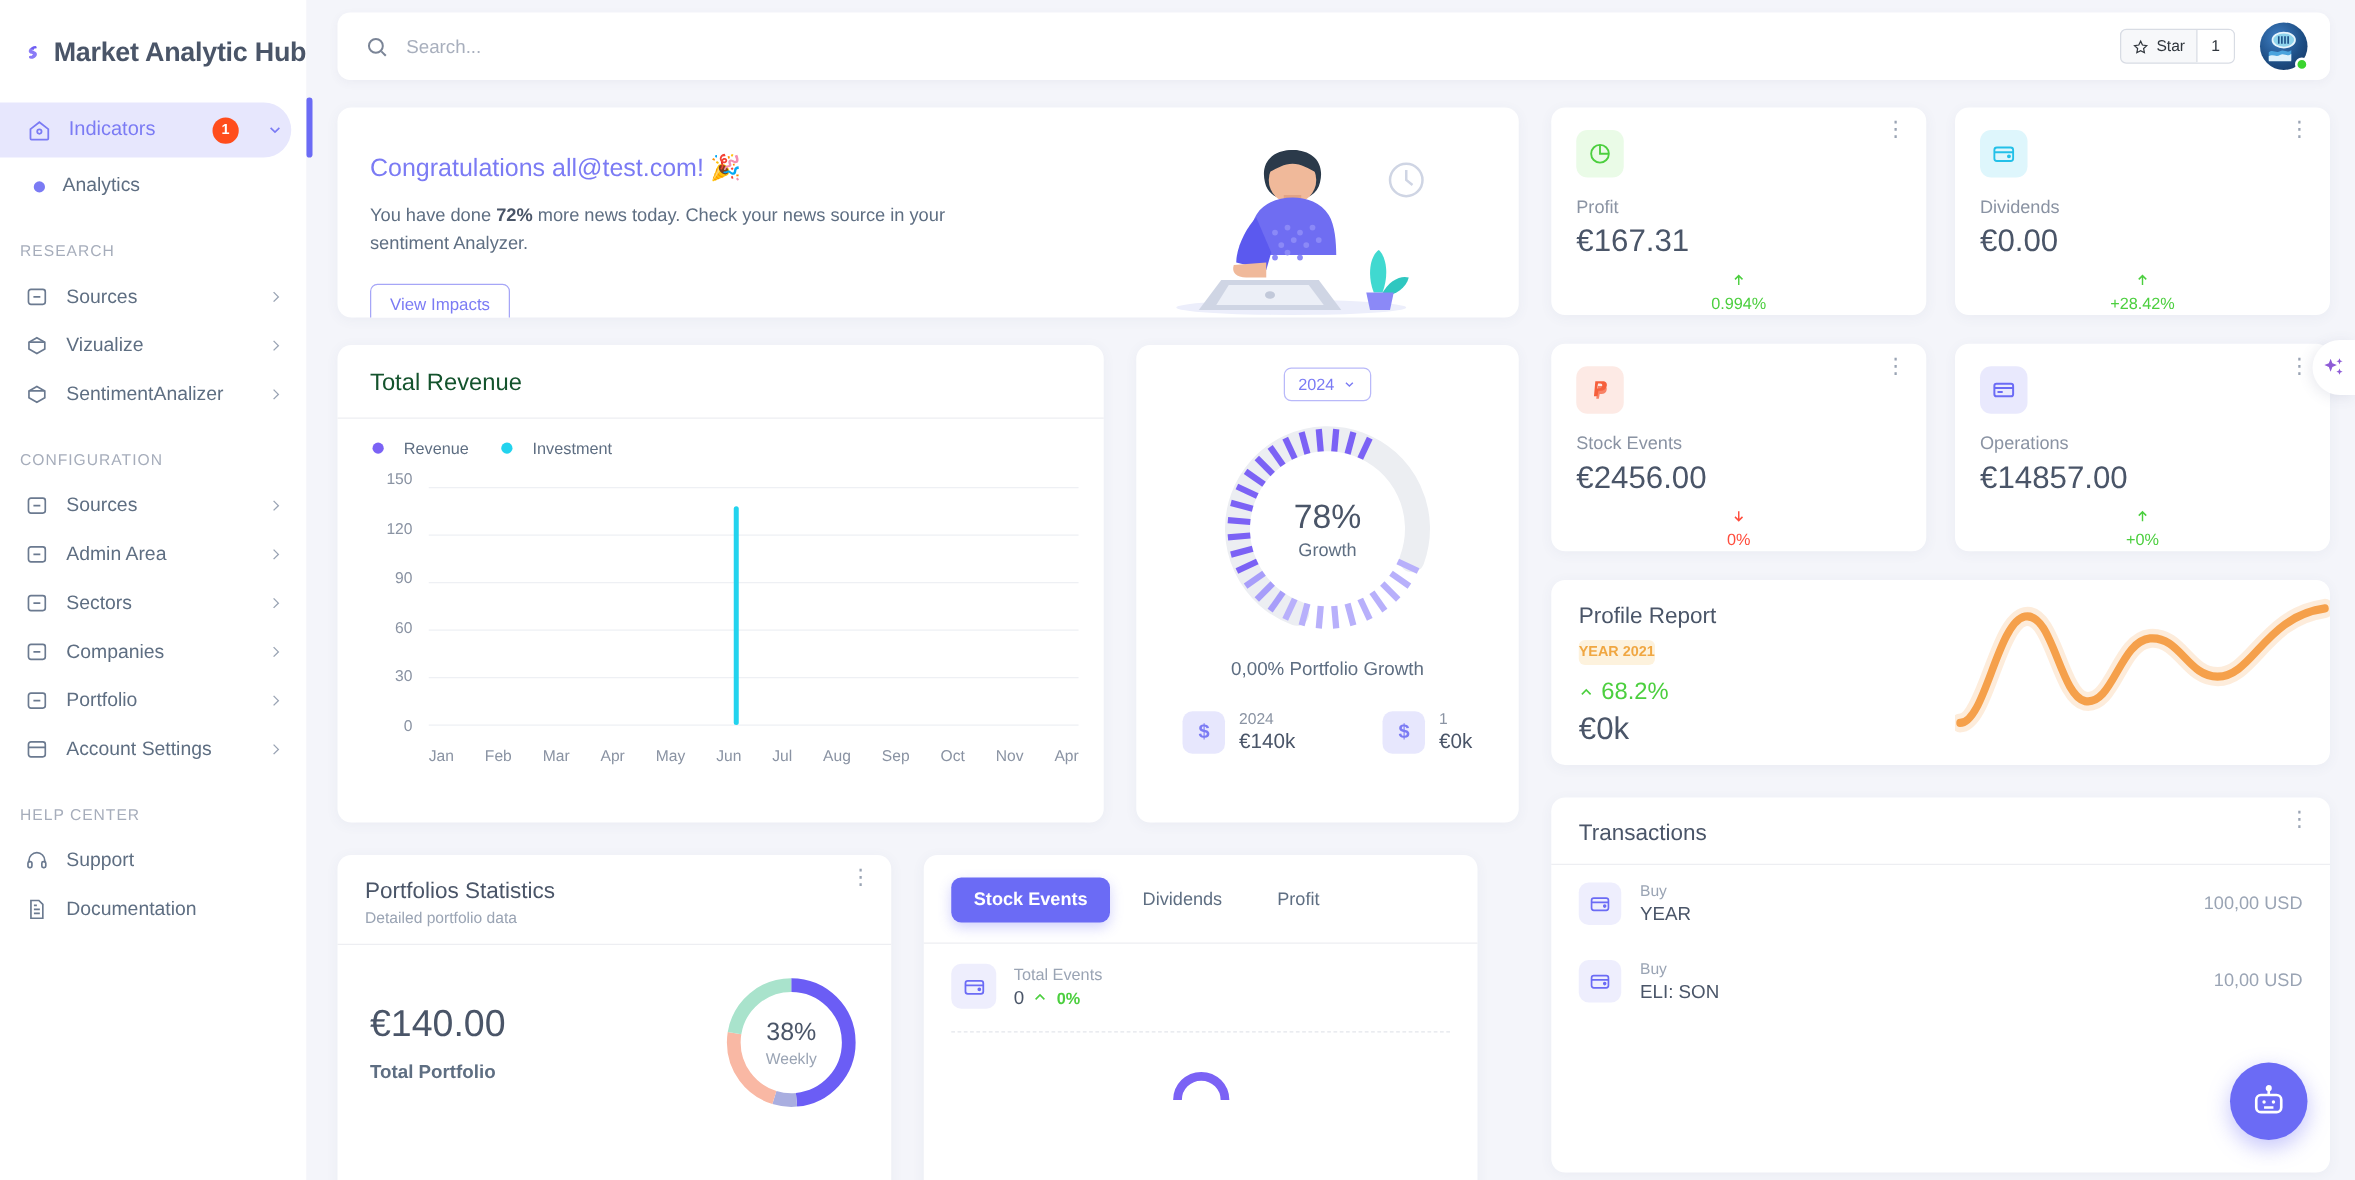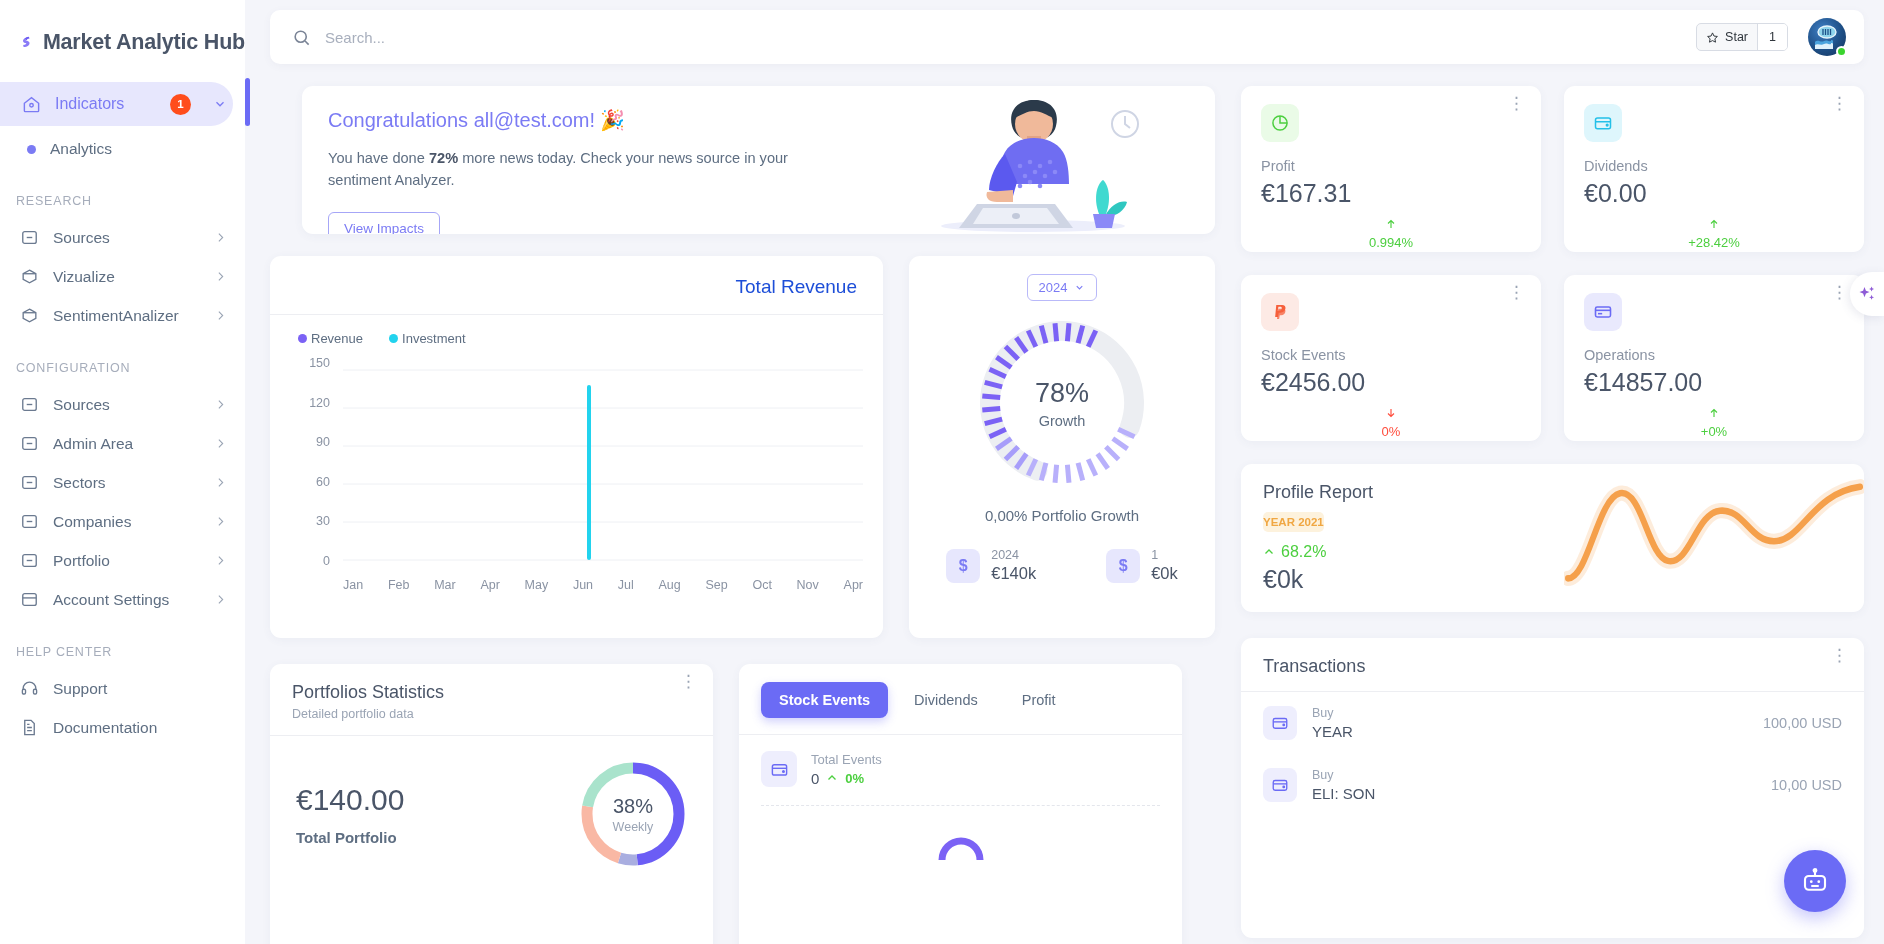--- a/index.html
+++ b/index.html
@@ -87,37 +87,37 @@
   }
 
   
   .grid { display: flex; gap: 26px; margin-top: 22px; }
   .col-left { width: 945px; flex: 0 0 945px; }
   .col-right { flex: 1; }
 
   .card { background: #fff; border-radius: 11px; box-shadow: 0 2px 10px rgba(80,90,130,0.055); }
 
   
-  .congrats { height: 148px; padding: 22px 26px; position: relative; overflow: hidden; margin-left: 32px; }
+  .congrats { height: 168px; padding: 36px 26px; position: relative; overflow: hidden; }
   .congrats h3 { font-size: 20px; color: #7b7bf4; font-weight: normal; margin-bottom: 16px; }
   .congrats p { font-size: 14.6px; color: #5e6e82; line-height: 1.5; max-width: 470px; }
   .congrats p b { color: #4a5568; font-weight: bold; }
   .view-btn {
     margin-top: 20px; display: inline-block; border: 1px solid #a6a6f7;
     color: #7b7bf4; background: #fff; border-radius: 6px;
     padding: 8px 15px; font-size: 13.5px; cursor: pointer; font-family: "Liberation Sans", sans-serif;
   }
   .congrats-art { position: absolute; right: 28px; bottom: 0; width: 270px; height: 160px; }
 
   
   .revenue-row { display: flex; gap: 0; margin-top: 22px; }
   .revenue-card { width: 613px; flex: 0 0 613px; height: 382px; padding: 0; }
-  .revenue-head { padding: 20px 26px 16px; font-size: 19px; color: #1d4ed8; border-bottom: 1px solid #edeef2; text-align: right; }
+  .revenue-head { padding: 20px 26px 16px; font-size: 19px; color: #14532d; border-bottom: 1px solid #edeef2; }
   .legend { display: flex; gap: 26px; padding: 16px 0 0 28px; }
-  .legend-item { display: flex; align-items: center; gap: 4px; font-size: 13px; color: #5e6e82; }
+  .legend-item { display: flex; align-items: center; gap: 16px; font-size: 13px; color: #5e6e82; }
   .legend-dot { width: 9px; height: 9px; border-radius: 50%; }
   .chart-area { position: relative; margin: 10px 20px 0 28px; height: 250px; }
 
   .gauge-card { flex: 1; margin-left: 26px; height: 382px; padding: 18px 22px; display: flex; flex-direction: column; align-items: center; }
   .year-select {
     border: 1px solid #b9b9f9; color: #7b7bf4; background: #fff;
     border-radius: 6px; padding: 5px 11px; font-size: 13px; display: inline-flex;
     align-items: center; gap: 7px; cursor: pointer; font-family: "Liberation Sans", sans-serif;
   }
   .gauge-wrap { position: relative; width: 176px; height: 176px; margin-top: 14px; }
@@ -140,21 +140,21 @@
   .stat-title { font-size: 14.5px; color: #8a93a3; margin-top: 16px; }
   .stat-value { font-size: 25px; color: #4a5568; margin-top: 5px; }
   .stat-delta { font-size: 13px; margin-top: 10px; display: flex; align-items: center; gap: 5px; flex-direction: column; }
   .up { color: #4ccf3f; } .down { color: #ff4d3d; }
 
   
   .profile-card { height: 148px; margin-top: 23px; padding: 18px 22px; position: relative; overflow: hidden; }
   .profile-card h4 { font-size: 18px; color: #4a5568; font-weight: normal; }
   .year-tag { display: inline-block; background: #fdf2dd; color: #f0a742; font-size: 11.5px;
               font-weight: bold; border-radius: 5px; padding: 4px 0; margin-top: 9px; }
-  .profile-delta { font-size: 16px; color: #4ccf3f; margin-top: 11px; display: flex; align-items: center; gap: 6px; }
+  .profile-delta { font-size: 19px; color: #4ccf3f; margin-top: 11px; display: flex; align-items: center; gap: 6px; }
   .profile-value { font-size: 25px; color: #4a5568; margin-top: 4px; }
   .profile-spark { position: absolute; right: 0; top: 14px; width: 300px; height: 120px; }
 
   
   .bottom { display: flex; gap: 26px; margin-top: 26px; }
   .b-col1 { width: 443px; flex: 0 0 443px; }
   .b-col2 { width: 443px; flex: 0 0 443px; }
   .panel { min-height: 300px; }
   .panel-head { padding: 18px 22px 14px; position: relative; border-bottom: 1px solid #edeef2; }
   .panel-title { font-size: 18px; color: #4a5568; }

